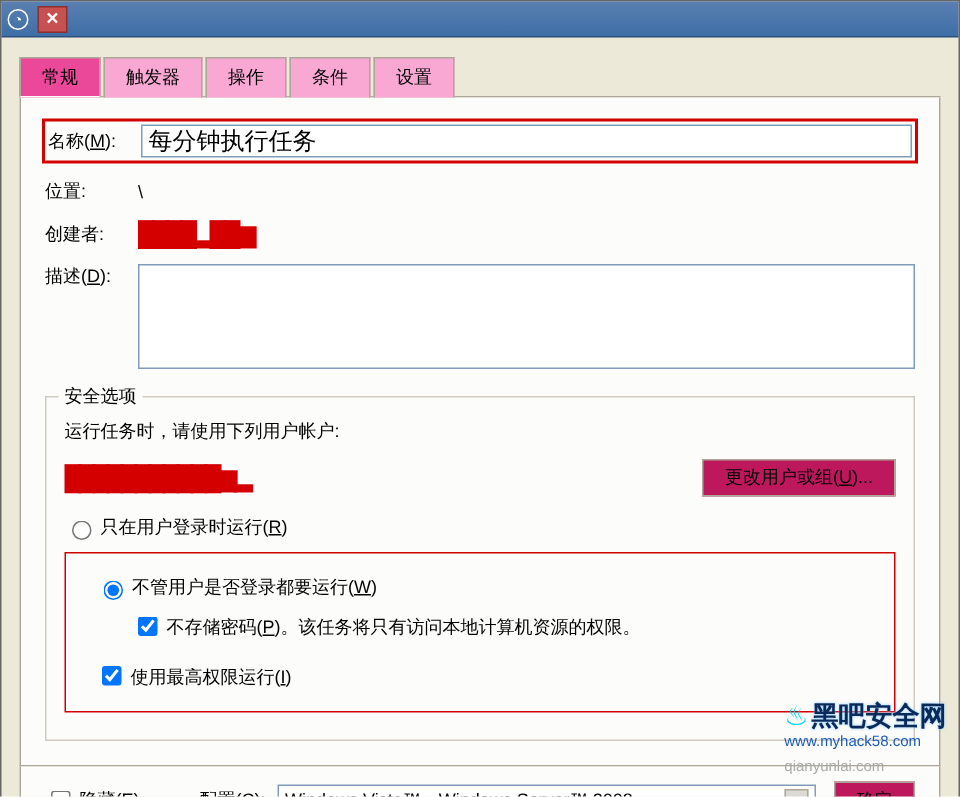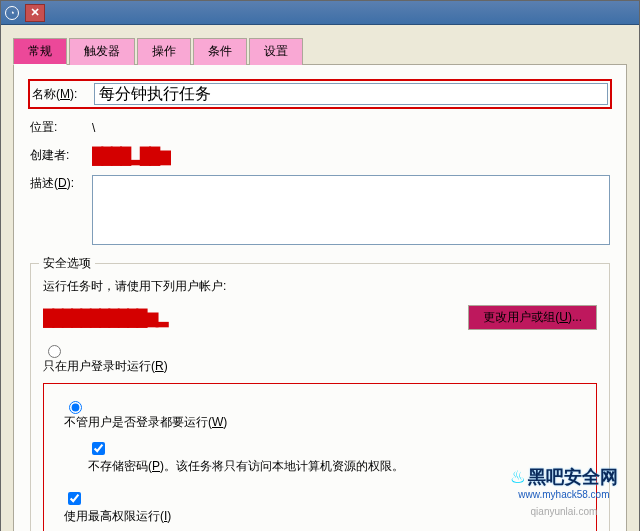--- a/index.html
+++ b/index.html
@@ -16,34 +16,34 @@
 .tabpanel { border: 1px solid #aca899; border-top: none; background: #fcfcfa; padding: 14px 16px 16px 16px; }
 .row { display: flex; align-items: center; margin-bottom: 10px; }
 .row .lbl { width: 62px; flex-shrink: 0; }
 .textinput { flex: 1; border: 1px solid #7f9db9; background: #fff; height: 22px; padding: 2px 4px; font-size: 16px; }
 .textarea { flex: 1; border: 1px solid #7f9db9; background: #fff; height: 70px; padding: 2px 4px; font-size: 12px; resize: none; }
 .static { flex: 1; }
 .red-hl { border: 2px solid #d40000; padding: 0 2px; }
 .scribble { color: #d40000; filter: blur(0.5px); letter-spacing: -2px; font-weight: 900; font-size: 16px; }
 .fieldset { border: 1px solid #d0ccc0; padding: 14px 12px 12px 12px; position: relative; margin-top: 18px; }
 .legend { position: absolute; top: -9px; left: 8px; background: #fcfcfa; padding: 0 4px; font-size: 12px; }
-.radio-row, .check-row { display: flex; align-items: flex-start; margin: 8px 0; flex-direction: column; }
+.radio-row, .check-row { display: flex; align-items: flex-end; margin: 8px 0; }
 .radio-row input, .check-row input { margin-right: 6px; }
 .indent { margin-left: 24px; }
 .btn { border: 1px solid #aca899; background: #be185d; padding: 3px 14px; cursor: pointer; font-size: 12px; }
 .secopts-row1 { margin-bottom: 10px; }
 .secopts-user { display: flex; align-items: center; justify-content: space-between; margin-bottom: 12px; }
 .red-box { border: 1px solid #d40000; padding: 6px 20px; margin: 6px 0; }
 .bottom-row { border: 1px solid #aca899; border-top: none; background: #fcfcfa; padding: 10px 16px 14px 16px; display: flex; align-items: center; }
 .bottom-row .hidden-check { display: flex; align-items: center; margin-right: 40px; }
 .bottom-row .cfg-lbl { margin-right: 8px; }
 .dropdown { flex: 1; border: 1px solid #7f9db9; background: #fff; height: 22px; display: flex; align-items: center; padding: 0 4px; justify-content: space-between; cursor: pointer; }
 .dd-arrow { width: 16px; height: 16px; background: #dcdad5; border: 1px solid #aca899; display: flex; align-items: center; justify-content: center; font-size: 8px; }
 .ok-btn { margin-left: 12px; }
-.watermark { position: absolute; right: 22px; bottom: 14px; text-align: center; font-size: 11px; pointer-events: none; margin-top: 19px; }
+.watermark { position: absolute; right: 9px; bottom: 14px; text-align: left; font-size: 11px; pointer-events: none; margin-top: 19px; }
 .watermark .brand { color: #0b2a5a; font-weight: bold; font-size: 18px; text-shadow: 0 0 2px #8cf; }
 .watermark .url1 { color: #1a5bbd; font-size: 10px; }
 .watermark .url2 { color: #aaa; font-size: 10px; margin-top: 6px; }
 .flame { color: #00d5ff; font-size: 18px; margin-right: 2px;}
 u { text-decoration: underline; }
 </style>
 </head>
 <body>
 
 <div class="window">

